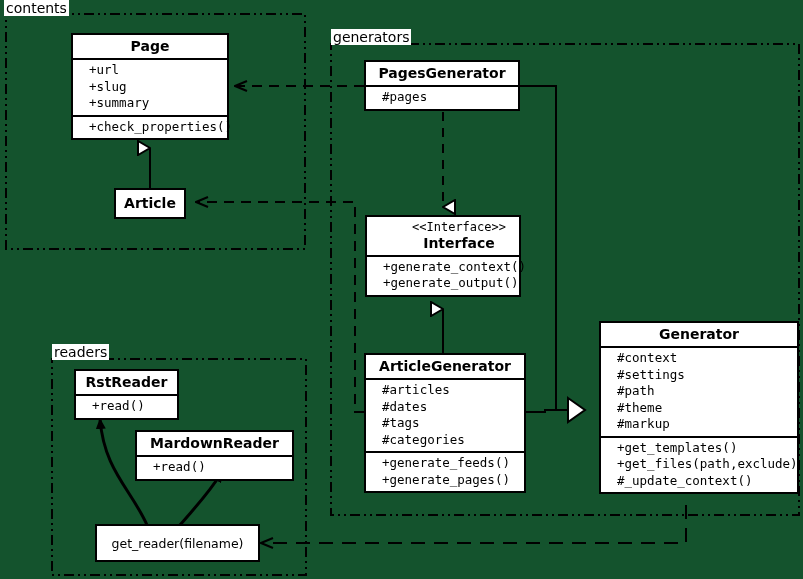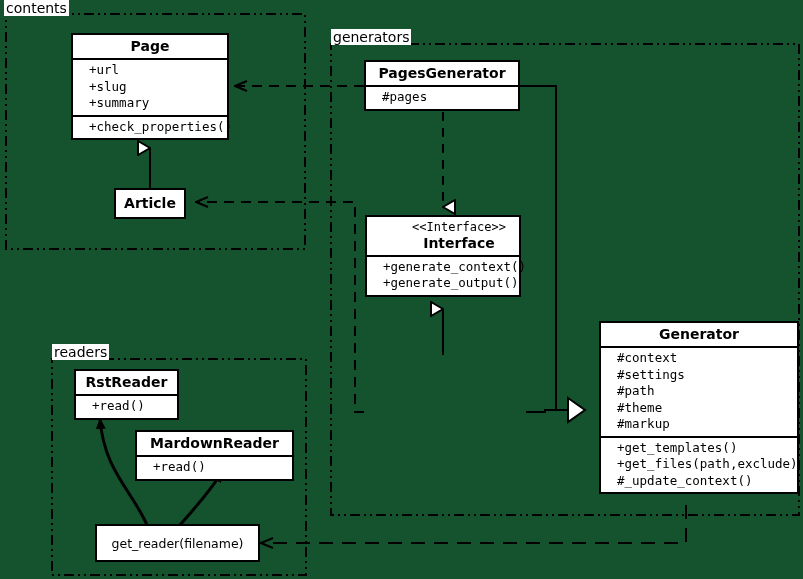--- a/index.html
+++ b/index.html
@@ -173,20 +173,33 @@
     <div style="padding:3px 6px 4px 6px;margin-left:32px;">
       <div class="uml-stereotype">&lt;&lt;Interface&gt;&gt;</div>
       <div class="uml-name" style="padding:0;">Interface</div>
     </div>
     <div class="uml-compartment uml-sep">
       <div>+generate_context()</div>
       <div>+generate_output()</div>
     </div>
   </div>
 
+  <div class="uml-box" style="left:364px; top:353px; width:162px;">
+    <div class="uml-name">ArticleGenerator</div>
+    <div class="uml-compartment uml-sep">
+      <div>#articles</div>
+      <div>#dates</div>
+      <div>#tags</div>
+      <div>#categories</div>
+    </div>
+    <div class="uml-compartment uml-sep">
+      <div>+generate_feeds()</div>
+      <div>+generate_pages()</div>
+    </div>
+  </div>
 
   <div class="uml-box" style="left:599px; top:321px; width:200px;">
     <div class="uml-name">Generator</div>
     <div class="uml-compartment uml-sep">
       <div>#context</div>
       <div>#settings</div>
       <div>#path</div>
       <div>#theme</div>
       <div>#markup</div>
     </div>

